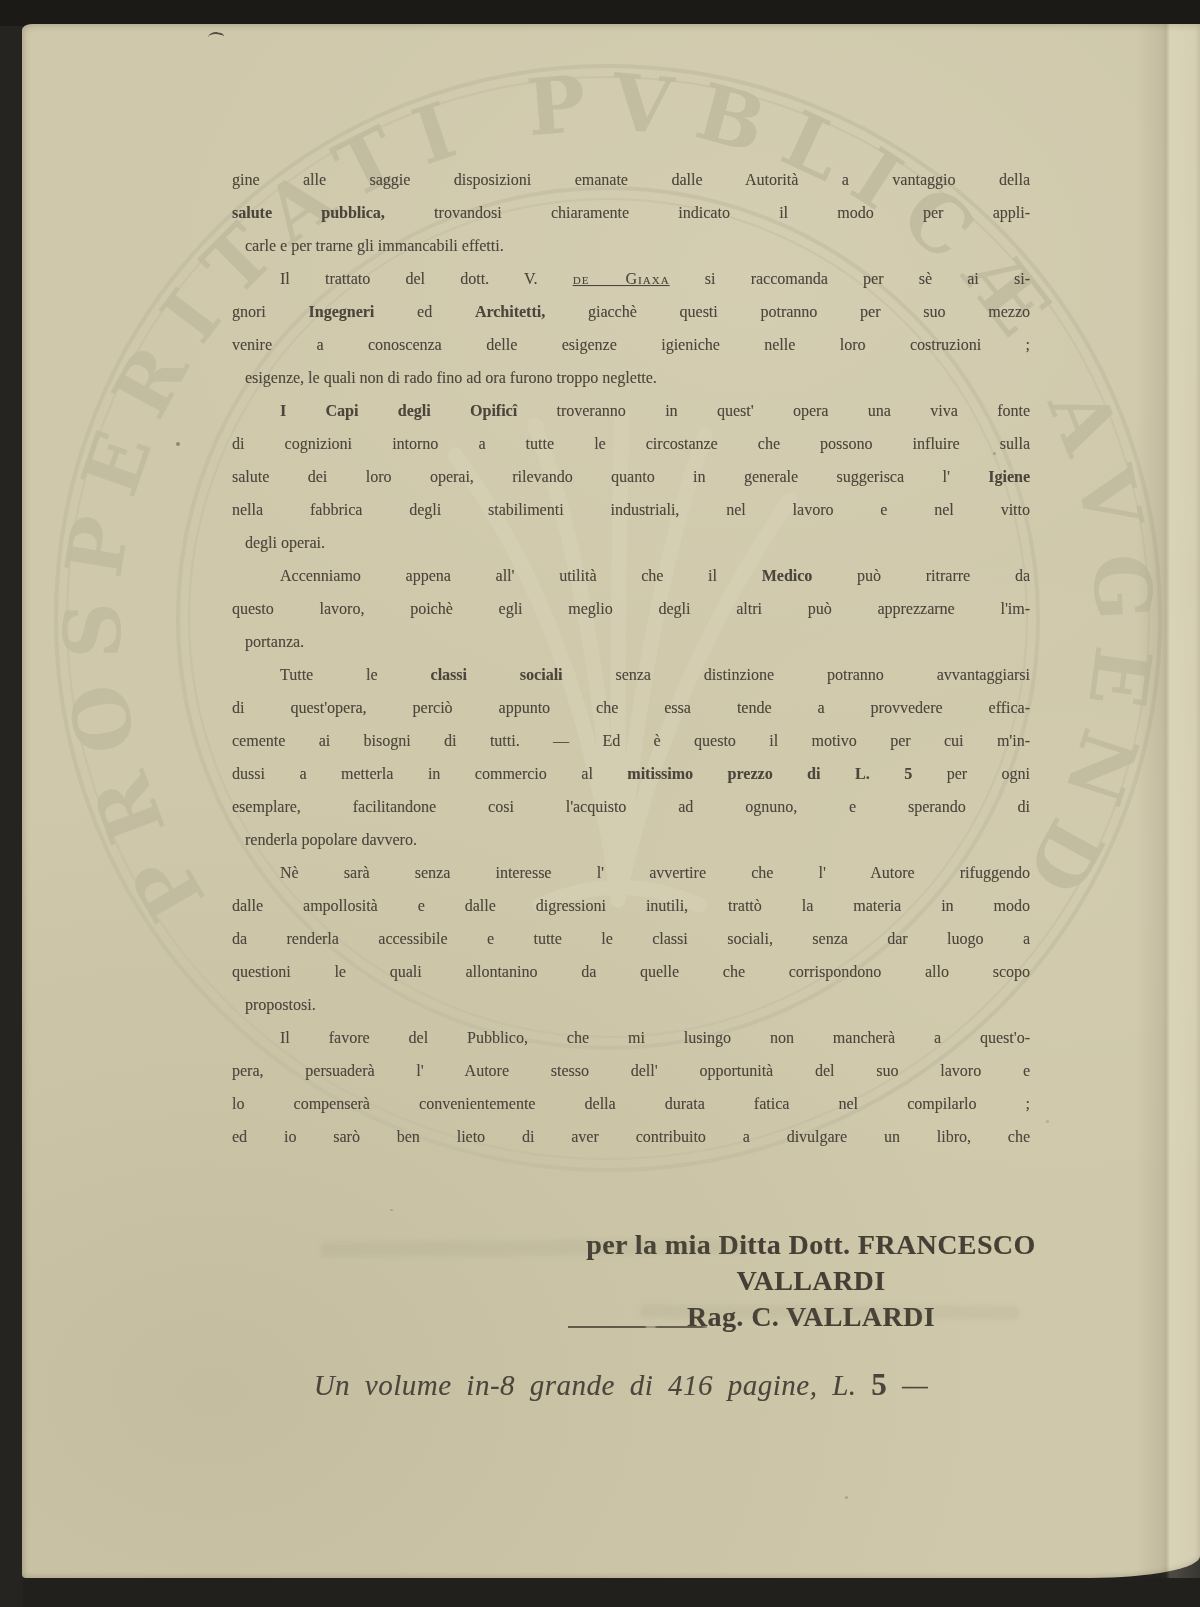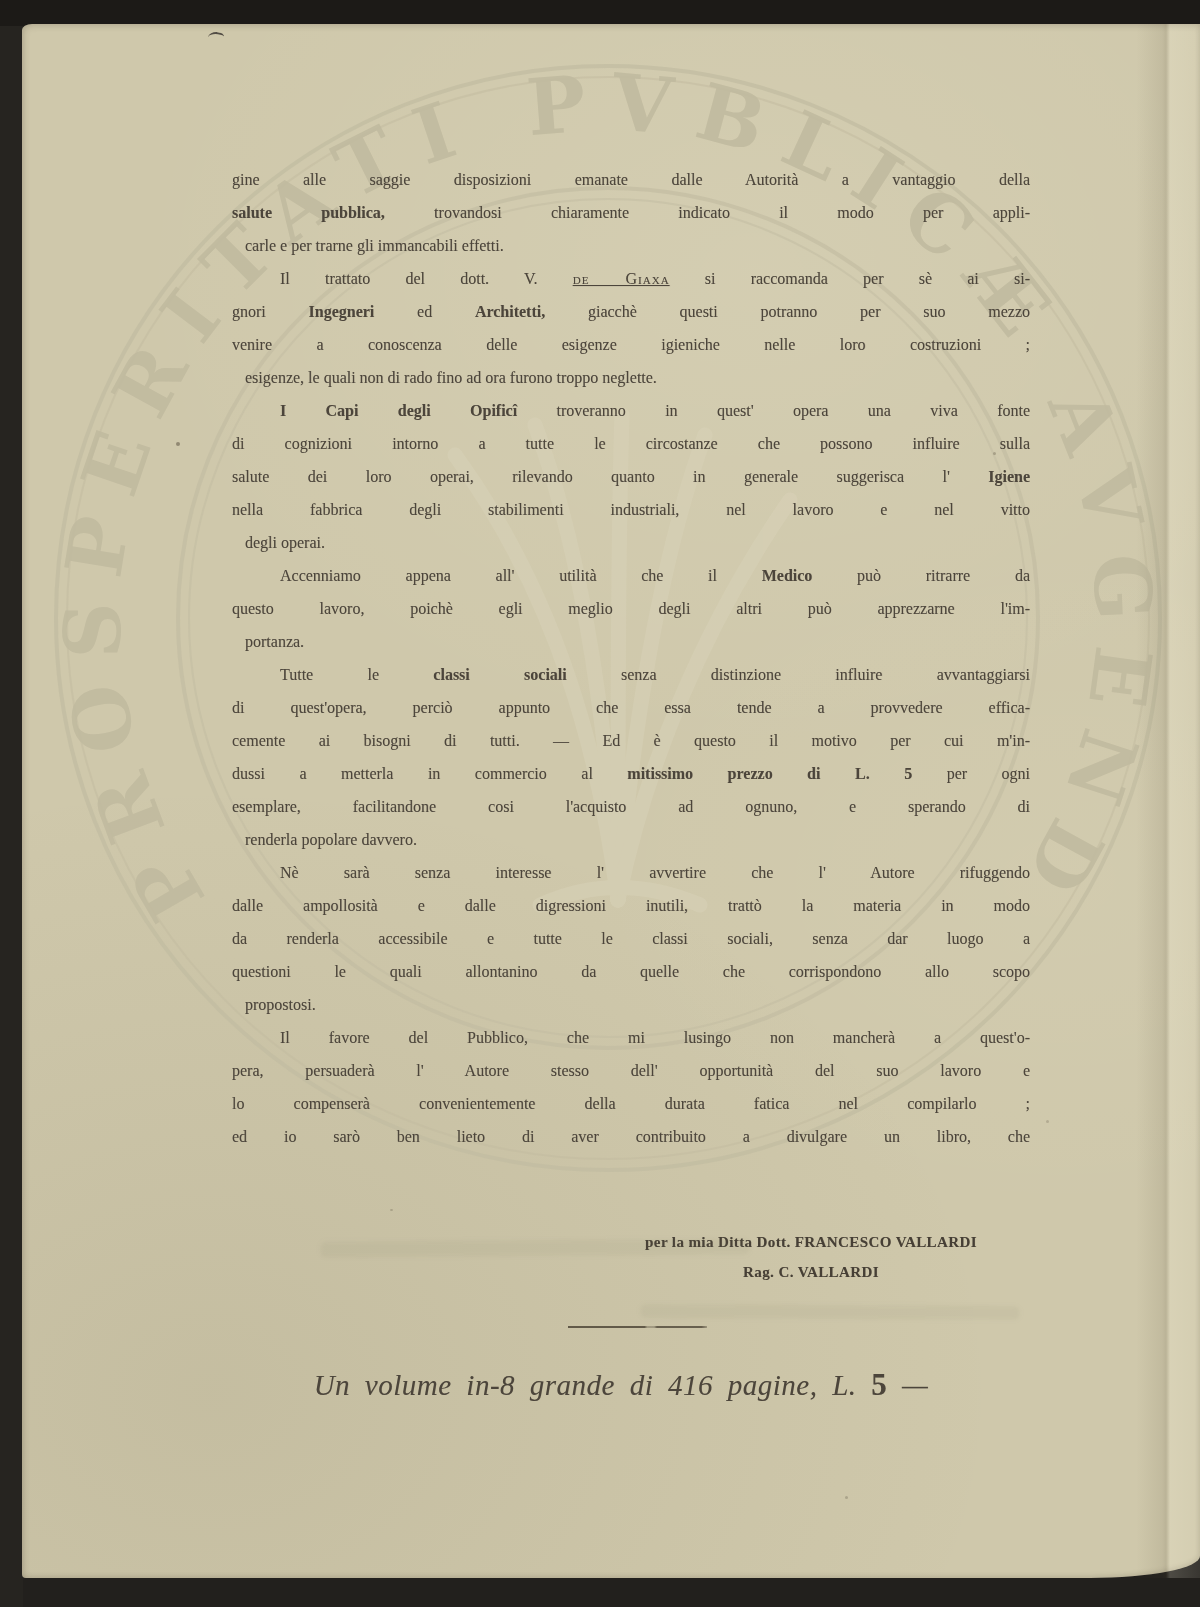--- a/index.html
+++ b/index.html
@@ -51,21 +51,21 @@
     font-size:16px; line-height:33px; color:#4c453b;
     text-shadow:0.3px 0.3px 0 rgba(77,70,60,0.28);
   }
   .line{text-align:justify; text-align-last:justify; white-space:normal;}
   .line.plast{text-align-last:left;margin-left:13px;}
   .line.ind{padding-left:48px;}
   .b{font-weight:bold;}
   .sc{font-variant:small-caps; letter-spacing:1px;text-decoration:underline;}
   #signature{
     position:absolute; left:585px; top:1227px; width:452px;
-    color:#463f35; font-weight:bold; font-size:15px; line-height:30px;
+    color:#463f35; font-weight:bold; font-size:28px; line-height:36px;
     text-align:center; letter-spacing:0.4px;
     text-shadow:0.3px 0.3px 0 rgba(70,62,50,0.3);
   }
   #rule{
     position:absolute; left:568px; top:1326px; width:139px; height:2px;
     background:linear-gradient(to right,
       rgba(86,78,62,0.9) 0 55%,
       rgba(86,78,62,0.35) 57% 62%,
       rgba(86,78,62,0.85) 64% 96%,
       rgba(86,78,62,0.4) 100%);
@@ -128,21 +128,21 @@
       <div class="line"><span>venire a conoscenza delle esigenze igieniche nelle loro costruzioni ;</span></div>
       <div class="line plast"><span>esigenze, le quali non di rado fino ad ora furono troppo neglette.</span></div>
       <div class="line ind"><span class="b">I Capi degli Opificî</span><span> troveranno in quest' opera una viva fonte</span></div>
       <div class="line"><span>di cognizioni intorno a tutte le circostanze che possono influire sulla</span></div>
       <div class="line"><span>salute dei loro operai, rilevando quanto in generale suggerisca l' </span><span class="b">Igiene</span></div>
       <div class="line"><span>nella fabbrica degli stabilimenti industriali, nel lavoro e nel vitto</span></div>
       <div class="line plast"><span>degli operai.</span></div>
       <div class="line ind"><span>Accenniamo appena all' utilità che il </span><span class="b">Medico</span><span> può ritrarre da</span></div>
       <div class="line"><span>questo lavoro, poichè egli meglio degli altri può apprezzarne l'im-</span></div>
       <div class="line plast"><span>portanza.</span></div>
-      <div class="line ind"><span>Tutte le </span><span class="b">classi sociali</span><span> senza distinzione influire avvantaggiarsi</span></div>
+      <div class="line ind"><span>Tutte le </span><span class="b">classi sociali</span><span> senza distinzione potranno avvantaggiarsi</span></div>
       <div class="line"><span>di quest'opera, perciò appunto che essa tende a provvedere effica-</span></div>
       <div class="line"><span>cemente ai bisogni di tutti. — Ed è questo il motivo per cui m'in-</span></div>
       <div class="line"><span>dussi a metterla in commercio al </span><span class="b">mitissimo prezzo di L. 5</span><span> per ogni</span></div>
       <div class="line"><span>esemplare, facilitandone cosi l'acquisto ad ognuno, e sperando di</span></div>
       <div class="line plast"><span>renderla popolare davvero.</span></div>
       <div class="line ind"><span>Nè sarà senza interesse l' avvertire che l' Autore rifuggendo</span></div>
       <div class="line"><span>dalle ampollosità e dalle digressioni inutili, trattò la materia in modo</span></div>
       <div class="line"><span>da renderla accessibile e tutte le classi sociali, senza dar luogo a</span></div>
       <div class="line"><span>questioni le quali allontanino da quelle che corrispondono allo scopo</span></div>
       <div class="line plast"><span>propostosi.</span></div>

